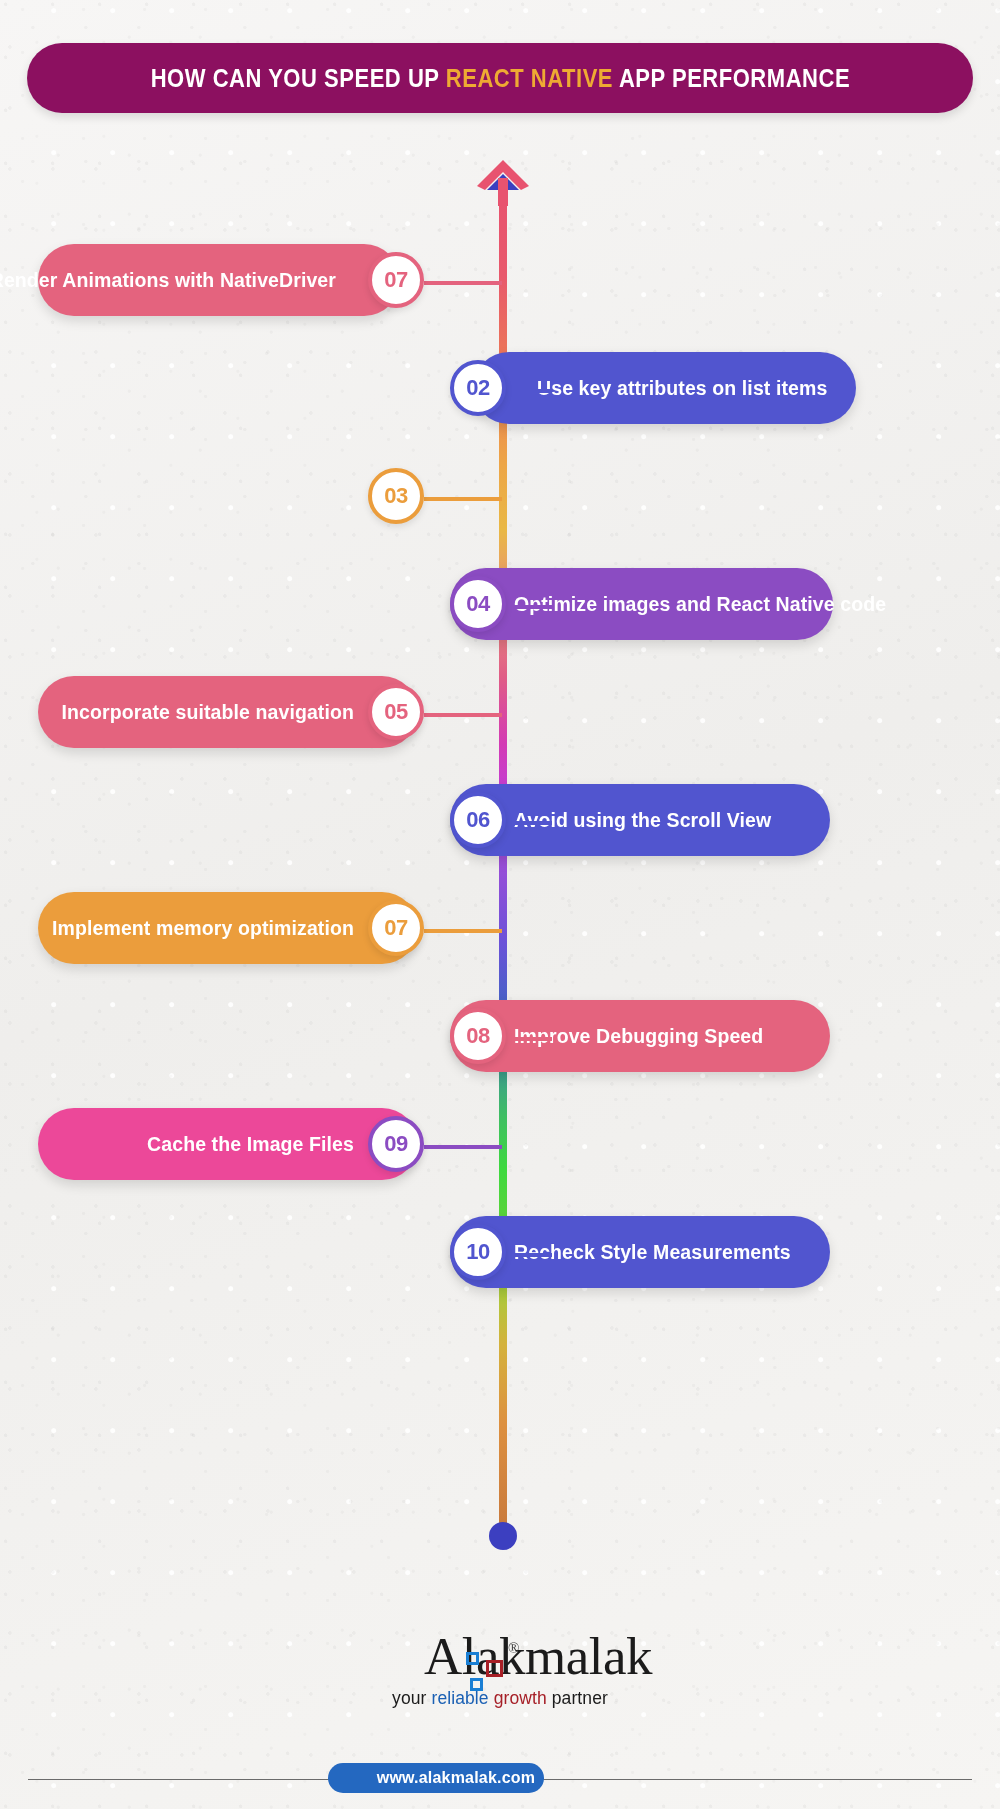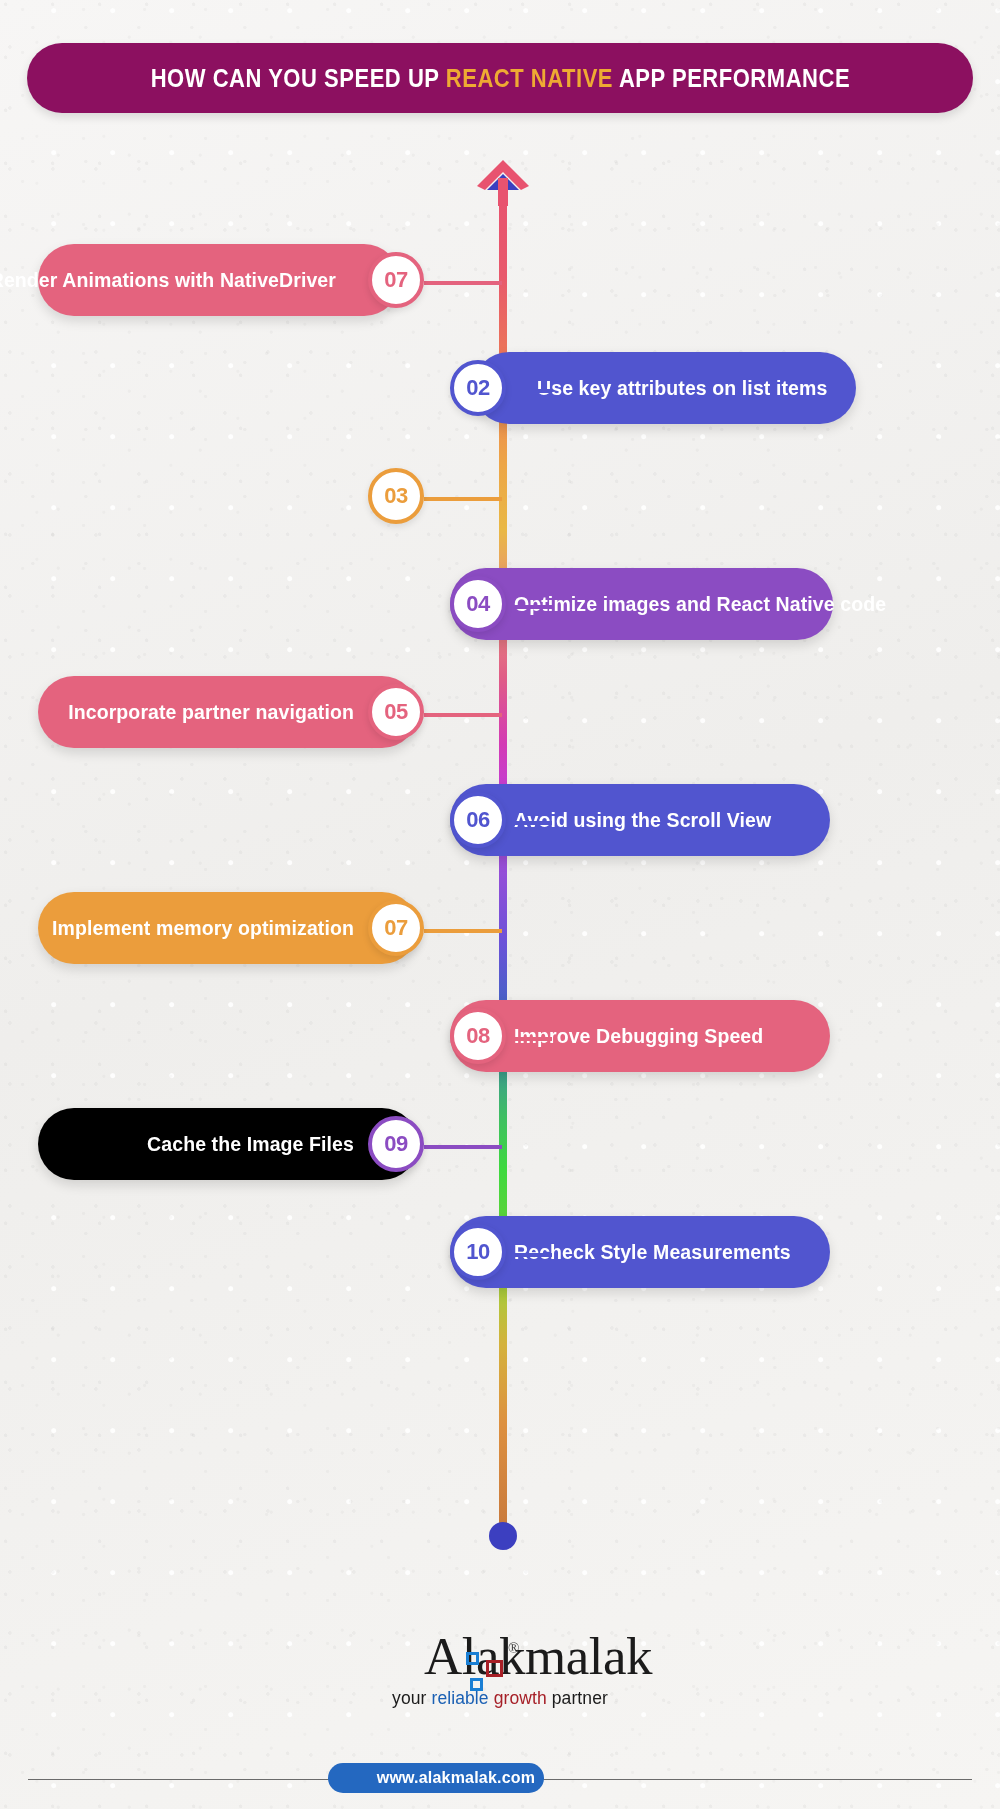--- a/index.html
+++ b/index.html
@@ -285,21 +285,21 @@
         <div class="pill" style="left: 450px; width: 383px; background: rgb(139, 76, 194);">
           <span class="pill-label">Optimize images and React Native code</span>
         </div>
         <div class="num-circle" style="left: 450px; top: 8px; border-color: rgb(139, 76, 194);">
           <span class="num-text" style="color: rgb(139, 76, 194);">04</span>
         </div>
       </div>
       <div class="row left" style="top: 676px;">
         <div class="connector" style="left: 424px; width: 78px; background: rgb(228, 99, 126);"></div>
         <div class="pill" style="left: 38px; width: 380px; background: rgb(228, 99, 126);">
-          <span class="pill-label">Incorporate partner navigation</span>
+          <span class="pill-label">Incorporate suitable navigation</span>
         </div>
         <div class="num-circle" style="left: 368px; top: 8px; border-color: rgb(228, 99, 126);">
           <span class="num-text" style="color: rgb(228, 99, 126);">05</span>
         </div>
       </div>
       <div class="row right" style="top: 784px;">
         <div class="connector" style="left: 502px; width: 50px; background: rgb(81, 85, 207);"></div>
         <div class="pill" style="left: 450px; width: 380px; background: rgb(81, 85, 207);">
           <span class="pill-label">Avoid using the Scroll View</span>
         </div>
@@ -320,21 +320,21 @@
         <div class="connector" style="left: 502px; width: 50px; background: rgb(228, 99, 126);"></div>
         <div class="pill" style="left: 450px; width: 380px; background: rgb(228, 99, 126);">
           <span class="pill-label">Improve Debugging Speed</span>
         </div>
         <div class="num-circle" style="left: 450px; top: 8px; border-color: rgb(228, 99, 126);">
           <span class="num-text" style="color: rgb(228, 99, 126);">08</span>
         </div>
       </div>
       <div class="row left" style="top: 1108px;">
         <div class="connector" style="left: 424px; width: 78px; background: rgb(139, 76, 194);"></div>
-        <div class="pill" style="left: 38px; width: 380px; background: #000000;">
+        <div class="pill" style="left: 38px; width: 380px; background: #ec4899;">
           <span class="pill-label">Cache the Image Files</span>
         </div>
         <div class="num-circle" style="left: 368px; top: 8px; border-color: rgb(139, 76, 194);">
           <span class="num-text" style="color: rgb(139, 76, 194);">09</span>
         </div>
       </div>
       <div class="row right" style="top: 1216px;">
         <div class="connector" style="left: 502px; width: 50px; background: rgb(81, 85, 207);"></div>
         <div class="pill" style="left: 450px; width: 380px; background: rgb(81, 85, 207);">
           <span class="pill-label">Recheck Style Measurements</span>

